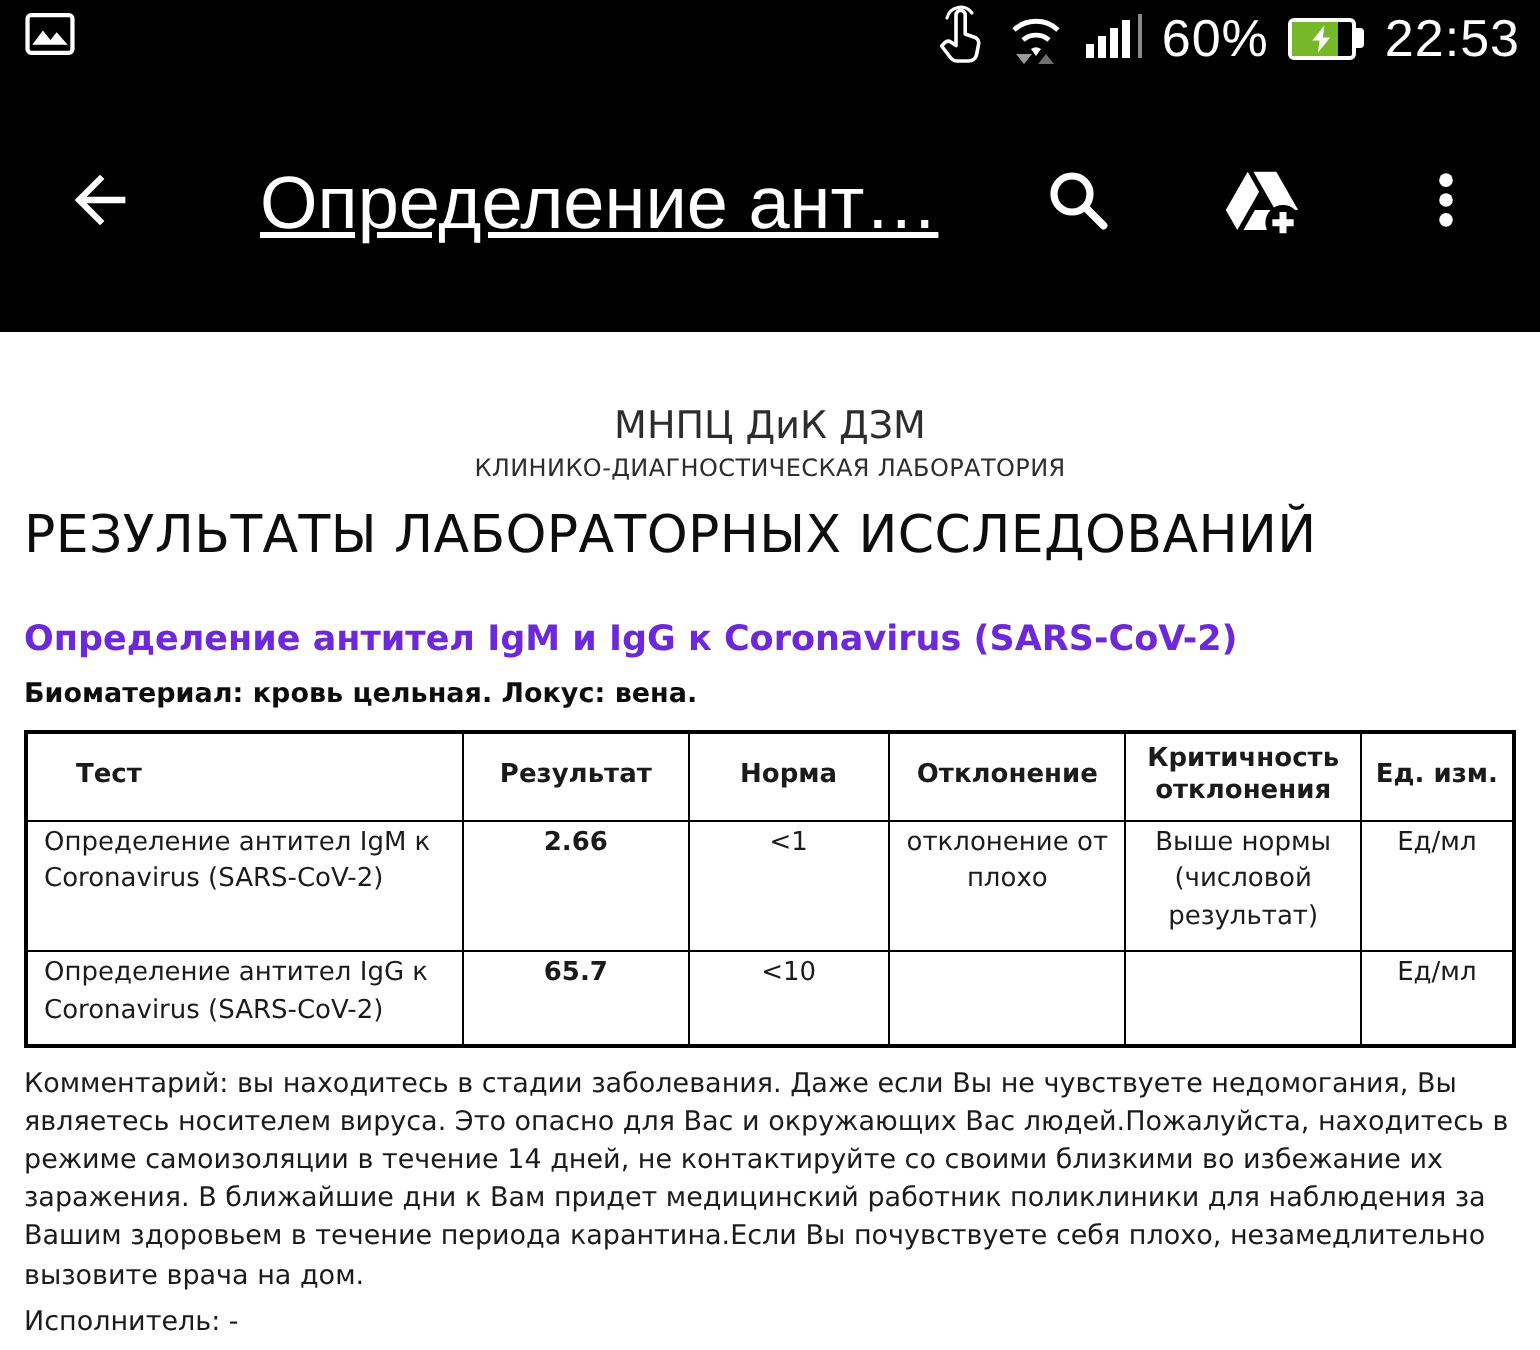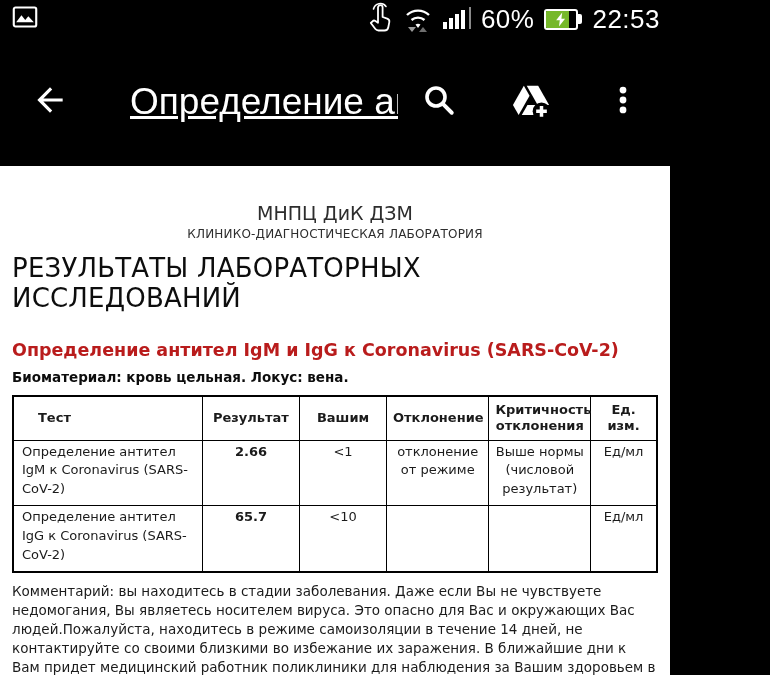--- a/index.html
+++ b/index.html
@@ -1,18 +1,18 @@
 <!DOCTYPE html>
 <html><head>
 <meta charset="utf-8">
 <style>
   * { margin:0; padding:0; box-sizing:border-box; }
   html,body { background:#000; }
   .screen {
-    width:670px; height:675px; background:#fff; position:relative; overflow:hidden;
+    width:770px; height:675px; background:#fff; position:relative; overflow:hidden;
     font-family:"Liberation Sans", sans-serif;
   }
   
   .status-bar {
     height:38px; background:#000; color:#fff;
     display:flex; align-items:center; padding:0 10px;
   }
   .status-left { display:flex; align-items:center; }
   .status-right { margin-left:auto; display:flex; align-items:center; gap:10px; }
   .status-text { font-size:26px; color:#fff; letter-spacing:0.5px; }
@@ -45,21 +45,21 @@
   .action-btn { width:42px; height:42px; display:flex; align-items:center; justify-content:center; cursor:pointer; }
   
   .doc {
     background:#fff; height:509px; overflow:hidden; color:#1b1b1b;
     font-family:"DejaVu Sans", "Liberation Sans", sans-serif;
     padding:36px 12px 0 12px;
   }
   .org-name { text-align:center; font-size:19px; color:#2d2d2d; }
   .org-subtitle { text-align:center; font-size:12px; color:#2d2d2d; margin-top:3px; letter-spacing:0.2px; }
   .main-heading { font-size:26px; font-weight:normal; color:#0d0d0d; margin-top:12px; letter-spacing:0.2px; }
-  .test-heading { font-size:17.5px; font-weight:bold; color:#b91c1c; margin-top:27px; }
+  .test-heading { font-size:17.5px; font-weight:bold; color:#6d28d9; margin-top:27px; }
   .biomaterial { font-size:13.5px; font-weight:bold; color:#0d0d0d; margin-top:9px; }
   table.results {
     width:100%; border-collapse:collapse; margin-top:10px;
     font-size:13px; color:#1b1b1b; table-layout:fixed;
   }
   table.results th, table.results td { border:1.5px solid #000; }
   table.results { border:2px solid #000; }
   table.results th {
     font-weight:bold; text-align:center; padding:5px 6px; height:37px;
     vertical-align:middle; line-height:1.25;
@@ -182,32 +182,32 @@
           <col style="width:15.1%">
           <col style="width:13.5%">
         <col style="width:15.9%">
           <col style="width:15.8%">
           <col style="width:10.3%">
       </colgroup>
       <thead>
         <tr>
           <th class="col-test">Тест</th>
           <th>Результат</th>
-          <th>Вашим</th>
+          <th>Норма</th>
           <th>Отклонение</th>
           <th>Критичность отклонения</th>
           <th>Ед. изм.</th>
         </tr>
       </thead>
       <tbody>
         <tr class="row-igm">
           <td class="cell-test">Определение антител IgM к Coronavirus (SARS-CoV-2)</td>
           <td class="cell-result">2.66</td>
           <td>&lt;1</td>
-          <td>отклонение от режиме</td>
+          <td>отклонение от плохо</td>
           <td>Выше нормы (числовой результат)</td>
           <td>Ед/мл</td>
         </tr>
         <tr class="row-igg">
           <td class="cell-test">Определение антител IgG к Coronavirus (SARS-CoV-2)</td>
           <td class="cell-result">65.7</td>
           <td>&lt;10</td>
           <td></td>
           <td></td>
           <td>Ед/мл</td>

